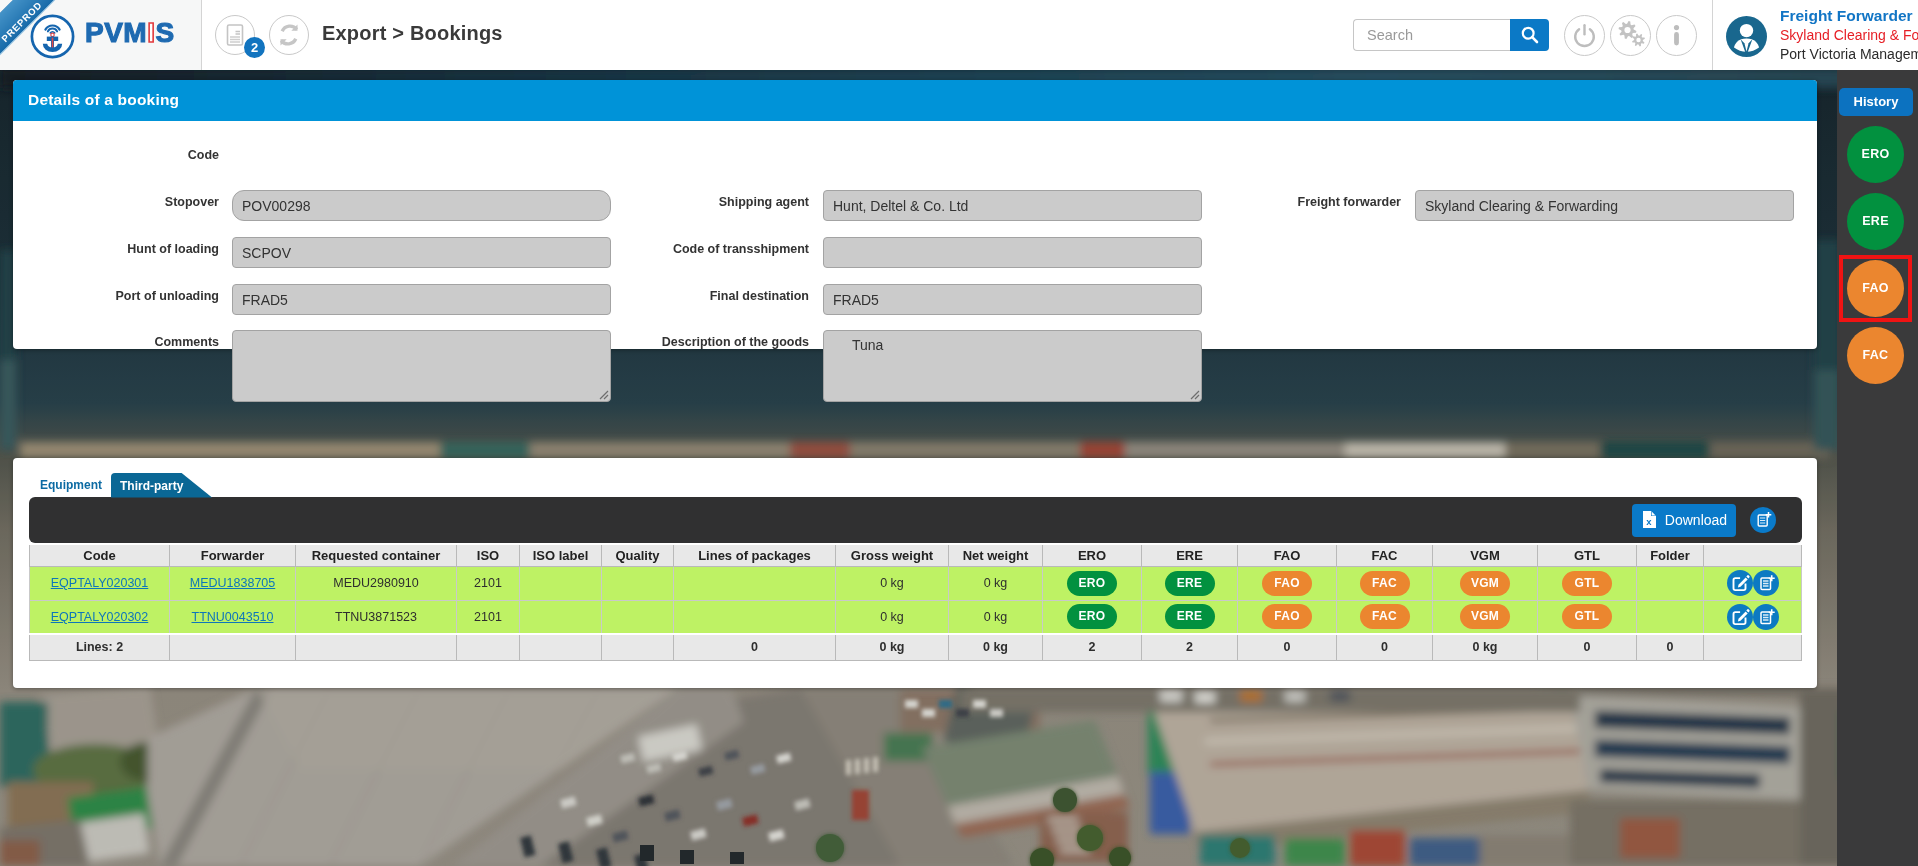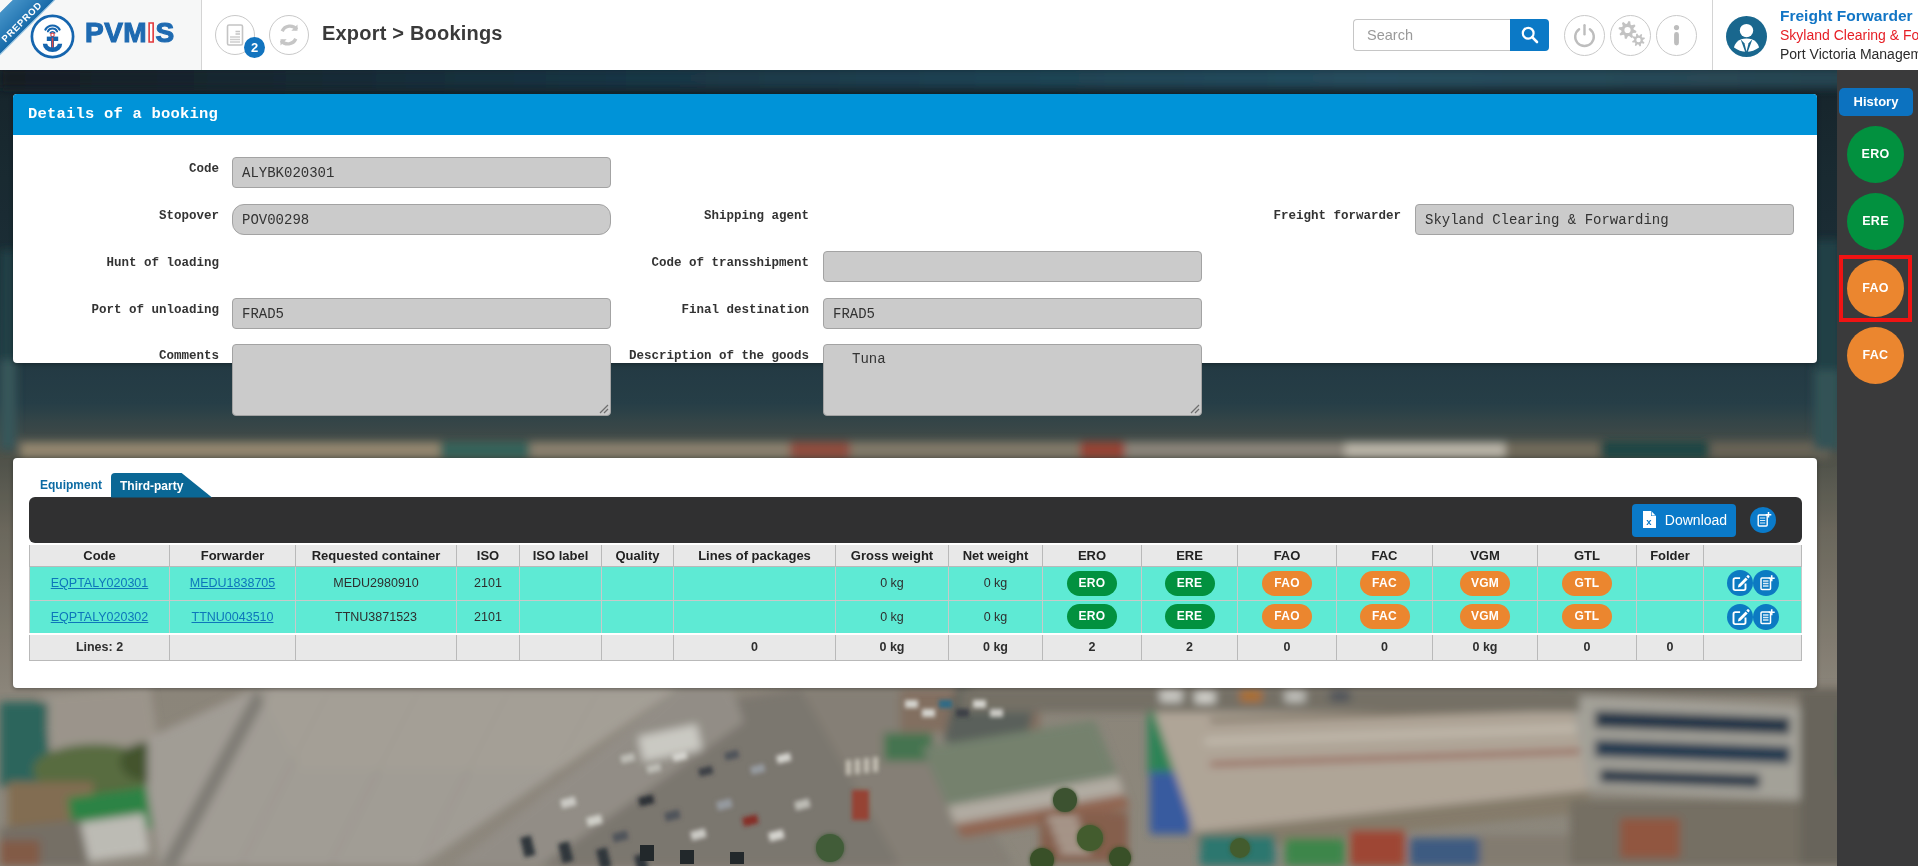--- a/index.html
+++ b/index.html
@@ -22,37 +22,37 @@
   #userinfo .l3 { color:#2b2b2b; font-size:14px; }
   
   #sidebar { position:absolute; right:0; top:70px; width:81px; height:796px; background:#3a3a3b; z-index:15; }
   #history { position:absolute; left:2px; top:18px; width:74px; height:28px; background:#0c72c0; border-radius:5px; color:#fff; font-size:13px; font-weight:bold; text-align:center; line-height:28px; }
   .scirc { position:absolute; left:10px; width:57px; height:57px; border-radius:50%; color:#fff; font-size:12.5px; font-weight:bold; text-align:center; line-height:57px; letter-spacing:0.3px; }
   .green { background:#02913f; }
   .orange { background:#eb862f; }
   #redbox { position:absolute; left:1.5px; top:185px; width:73px; height:66.5px; border:4px solid #f01313; }
   
   .card { position:absolute; left:13px; width:1804px; background:#fff; border-radius:4px; box-shadow:0 1px 4px rgba(0,0,0,0.35); z-index:10; }
-  #card1 { top:94px; height:269px;font-family:Liberation Mono, monospace; }
+  #card1 { top:80px; height:269px; }
   #card1 .chead { height:40.5px; background:#0093d8; border-radius:4px 4px 0 0; color:#fff; font-size:15.5px; font-weight:bold; line-height:40.5px; padding-left:15px; letter-spacing:0.2px; }
   .lbl { position:absolute; font-size:12.5px; font-weight:bold; color:#333; text-align:right; }
   .fld { position:absolute; background:#cbcbcb; border:1px solid #a3a3a3; border-radius:4px; width:379px; font-size:14px; color:#333; padding-left:9px; }
   .inp1 { height:31px; line-height:30px; }
   .ta { height:72px; padding-top:6px; }
   .rsz { position:absolute; right:1px; bottom:1px; width:10px; height:10px; }
   
   #card2 { top:458px; height:230px; }
   #tabEq { position:absolute; left:27px; top:20px; font-size:12px; font-weight:bold; color:#0d6ba3; z-index:12;}
   #tabTp { position:absolute; left:98px; top:14.5px; width:101px; height:25px; background:#0a6795; border-radius:4px 0 0 0; clip-path:polygon(0 0,70px 0,100% 100%,0 100%); color:#fff; font-size:12px; font-weight:bold; line-height:26px; padding-left:9px; z-index:12; }
   #toolbar { position:absolute; left:16px; top:39px; width:1773px; height:46px; background:#303031; border-radius:6px; }
   #dlbtn { position:absolute; right:66px; top:6.5px; width:104px; height:33px; background:#0a7ac9; border-radius:4px; color:#fff; font-size:14px; line-height:33px; text-align:center; }
   #nbtn { position:absolute; right:26px; top:10px; width:26px; height:26px; background:#0a7ac9; border-radius:50%; }
   table { border-collapse:collapse; table-layout:fixed; position:absolute; left:16px; top:87px; width:1773px; font-size:12.5px; color:#2e2e2e; }
   th { background:#e8e8e8; font-size:13px; font-weight:bold; color:#222; height:21px; border:1px solid #b9b9b9; border-top:none; }
-  td { text-align:center; height:34px; border:1px solid #c9c9c9; background:#5eead4; }
+  td { text-align:center; height:34px; border:1px solid #c9c9c9; background:#bef264; }
   tr.foot td { background:#e8e8e8; font-weight:bold; height:26px; border-color:#b9b9b9; border-top:2px solid #fff; }
   a.lk { color:#0d76ba; text-decoration:underline; }
   .pill { display:inline-block; width:50px; height:25px; border-radius:13px; color:#fff; font-size:12px; font-weight:bold; line-height:25px; text-align:center; letter-spacing:0.3px; }
   .act { display:inline-block; width:26px; height:26px; border-radius:50%; background:#0c7ac2; vertical-align:middle; }
   
   #bg { position:absolute; left:0; top:0; width:1918px; height:866px; z-index:0; }
 </style>
 </head>
 <body>
 <svg id="bg" width="1918" height="866" viewBox="0 0 1918 866">
@@ -315,33 +315,34 @@
 </div>
 
 <div class="card" id="card1">
   <div class="chead">Details of a booking</div>
 
   <div class="lbl" style="right:1598px; top:68px;">Code</div>
   <div class="lbl" style="right:1598px; top:115px;">Stopover</div>
   <div class="lbl" style="right:1598px; top:162px;">Hunt of loading</div>
   <div class="lbl" style="right:1598px; top:209px;">Port of unloading</div>
   <div class="lbl" style="right:1598px; top:255px;">Comments</div>
-  <div class="fld inp1" style="left:219px; top:63px;">ALYBK020301</div>
   <div class="fld inp1" style="left:219px; top:110px;border-radius:12px;">POV00298</div>
+  <div class="fld inp1" style="left:219px; top:157px;">SCPOV</div>
   <div class="fld inp1" style="left:219px; top:204px;">FRAD5</div>
   <div class="fld ta" style="left:219px; top:250px;">
       <svg class="rsz" viewBox="0 0 10 10">
         <path d="M9 1 L1 9 M9 5 L5 9" stroke="#6e6e6e" stroke-width="1.2" fill="none"></path>
       </svg>
     </div>
 
   <div class="lbl" style="right:1008px; top:115px;">Shipping agent</div>
   <div class="lbl" style="right:1008px; top:162px;">Code of transshipment</div>
   <div class="lbl" style="right:1008px; top:209px;padding-left:44px;">Final destination</div>
   <div class="lbl" style="right:1008px; top:255px;">Description of the goods</div>
+  <div class="fld inp1" style="left:810px; top:110px;">Hunt, Deltel &amp; Co. Ltd</div>
   <div class="fld inp1" style="left:810px; top:157px;"></div>
   <div class="fld inp1" style="left:810px; top:204px;">FRAD5</div>
   <div class="fld ta" style="left:810px; top:250px;padding-left:28px;">Tuna<svg class="rsz" viewBox="0 0 10 10">
         <path d="M9 1 L1 9 M9 5 L5 9" stroke="#6e6e6e" stroke-width="1.2" fill="none"></path>
       </svg></div>
 
   <div class="lbl" style="right:416px; top:115px;">Freight forwarder</div>
   <div class="fld inp1" style="left:1402px; top:110px;">Skyland Clearing &amp; Forwarding</div>
 </div>
 

